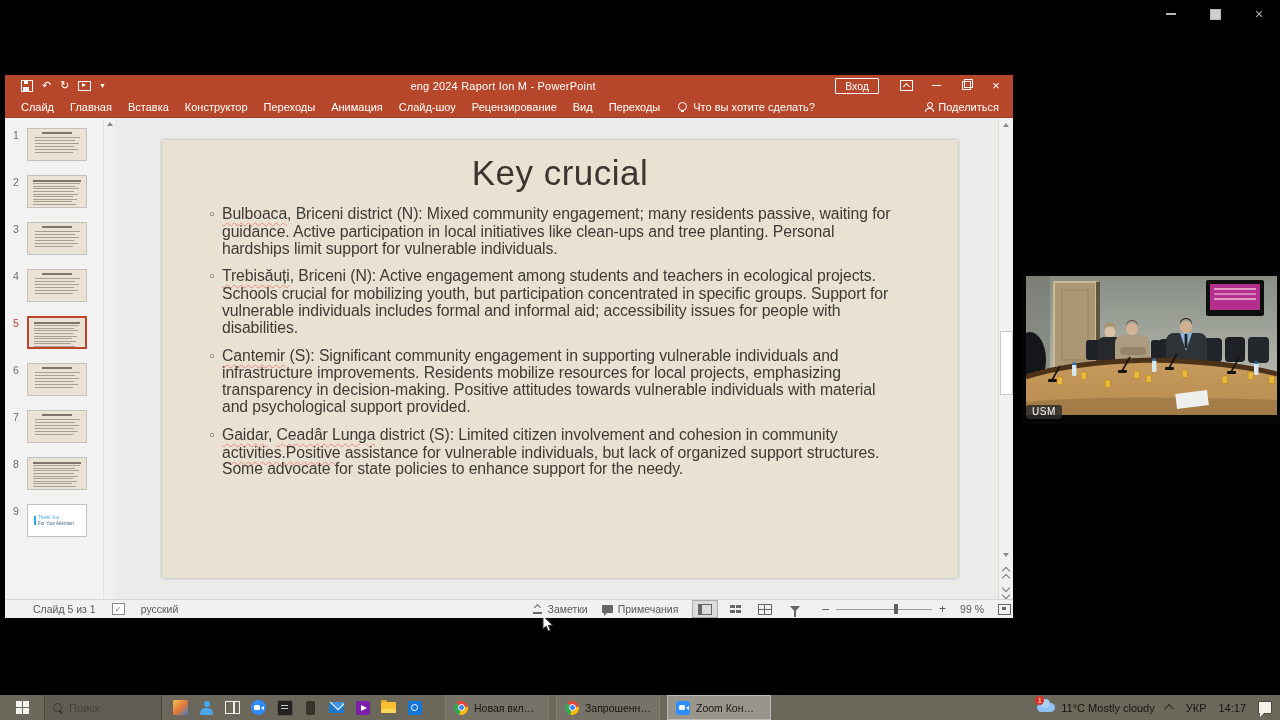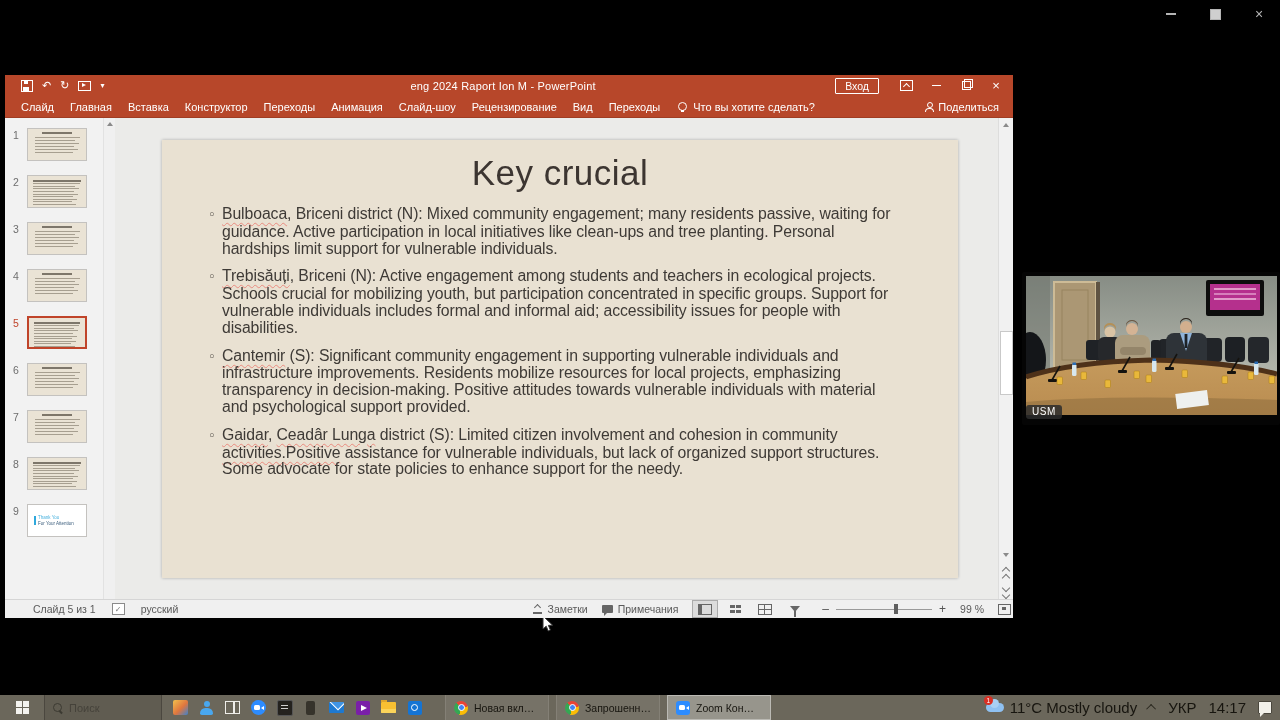--- a/index.html
+++ b/index.html
@@ -157,21 +157,21 @@
   .chrome{width:14px;height:14px;border-radius:50%;background:conic-gradient(from -45deg,#ea4335 0 120deg,#fbbc05 0 240deg,#34a853 0 360deg);position:relative;flex:none;}
   .chrome::after{content:"";position:absolute;inset:3.5px;background:#4285f4;border:1.5px solid #fff;border-radius:50%;}
   .zoomtile{width:14px;height:14px;border-radius:3px;background:#2D8CFF;position:relative;flex:none;}
   .zoomtile::after{content:"";position:absolute;left:2.5px;top:4.5px;width:6px;height:5px;background:#fff;border-radius:1.5px;}
   .zoomtile::before{content:"";position:absolute;right:1.5px;top:5px;border-right:3px solid #fff;border-top:2px solid transparent;border-bottom:2px solid transparent;}
   #tb-right{margin-left:auto;display:flex;align-items:center;gap:12px;padding-right:8px;}
   #weather{display:flex;align-items:center;gap:6px;}
   .cloud{width:18px;height:9px;background:#8fc1f2;border-radius:5px;position:relative;}
   .cloud::before{content:"";position:absolute;left:4px;top:-4px;width:9px;height:9px;border-radius:50%;background:#a9d0f5;}
   .wbadge{position:absolute;left:-2px;top:-7px;width:9px;height:9px;border-radius:50%;background:#d93025;color:#fff;font-size:6.5px;display:flex;align-items:center;justify-content:center;}
-  .tb-txt{font-size:15px;color:#17150f;white-space:nowrap;}
+  .tb-txt{font-size:11px;color:#17150f;white-space:nowrap;}
   .icon-chevup{width:6px;height:6px;border-left:1.5px solid #2a281f;border-top:1.5px solid #2a281f;transform:rotate(45deg) translateY(2px);}
   .icon-action{width:12px;height:11px;background:#f2f1ea;border:1px solid #4a473d;border-radius:1px;position:relative;}
   .icon-action::after{content:"";position:absolute;left:1px;bottom:-4px;border-left:4px solid #f2f1ea;border-bottom:4px solid transparent;}
 </style>
 </head>
 <body>
 
 <div id="desktop-controls">
   <span class="dc-btn">
       <span class="dc-min"></span>

